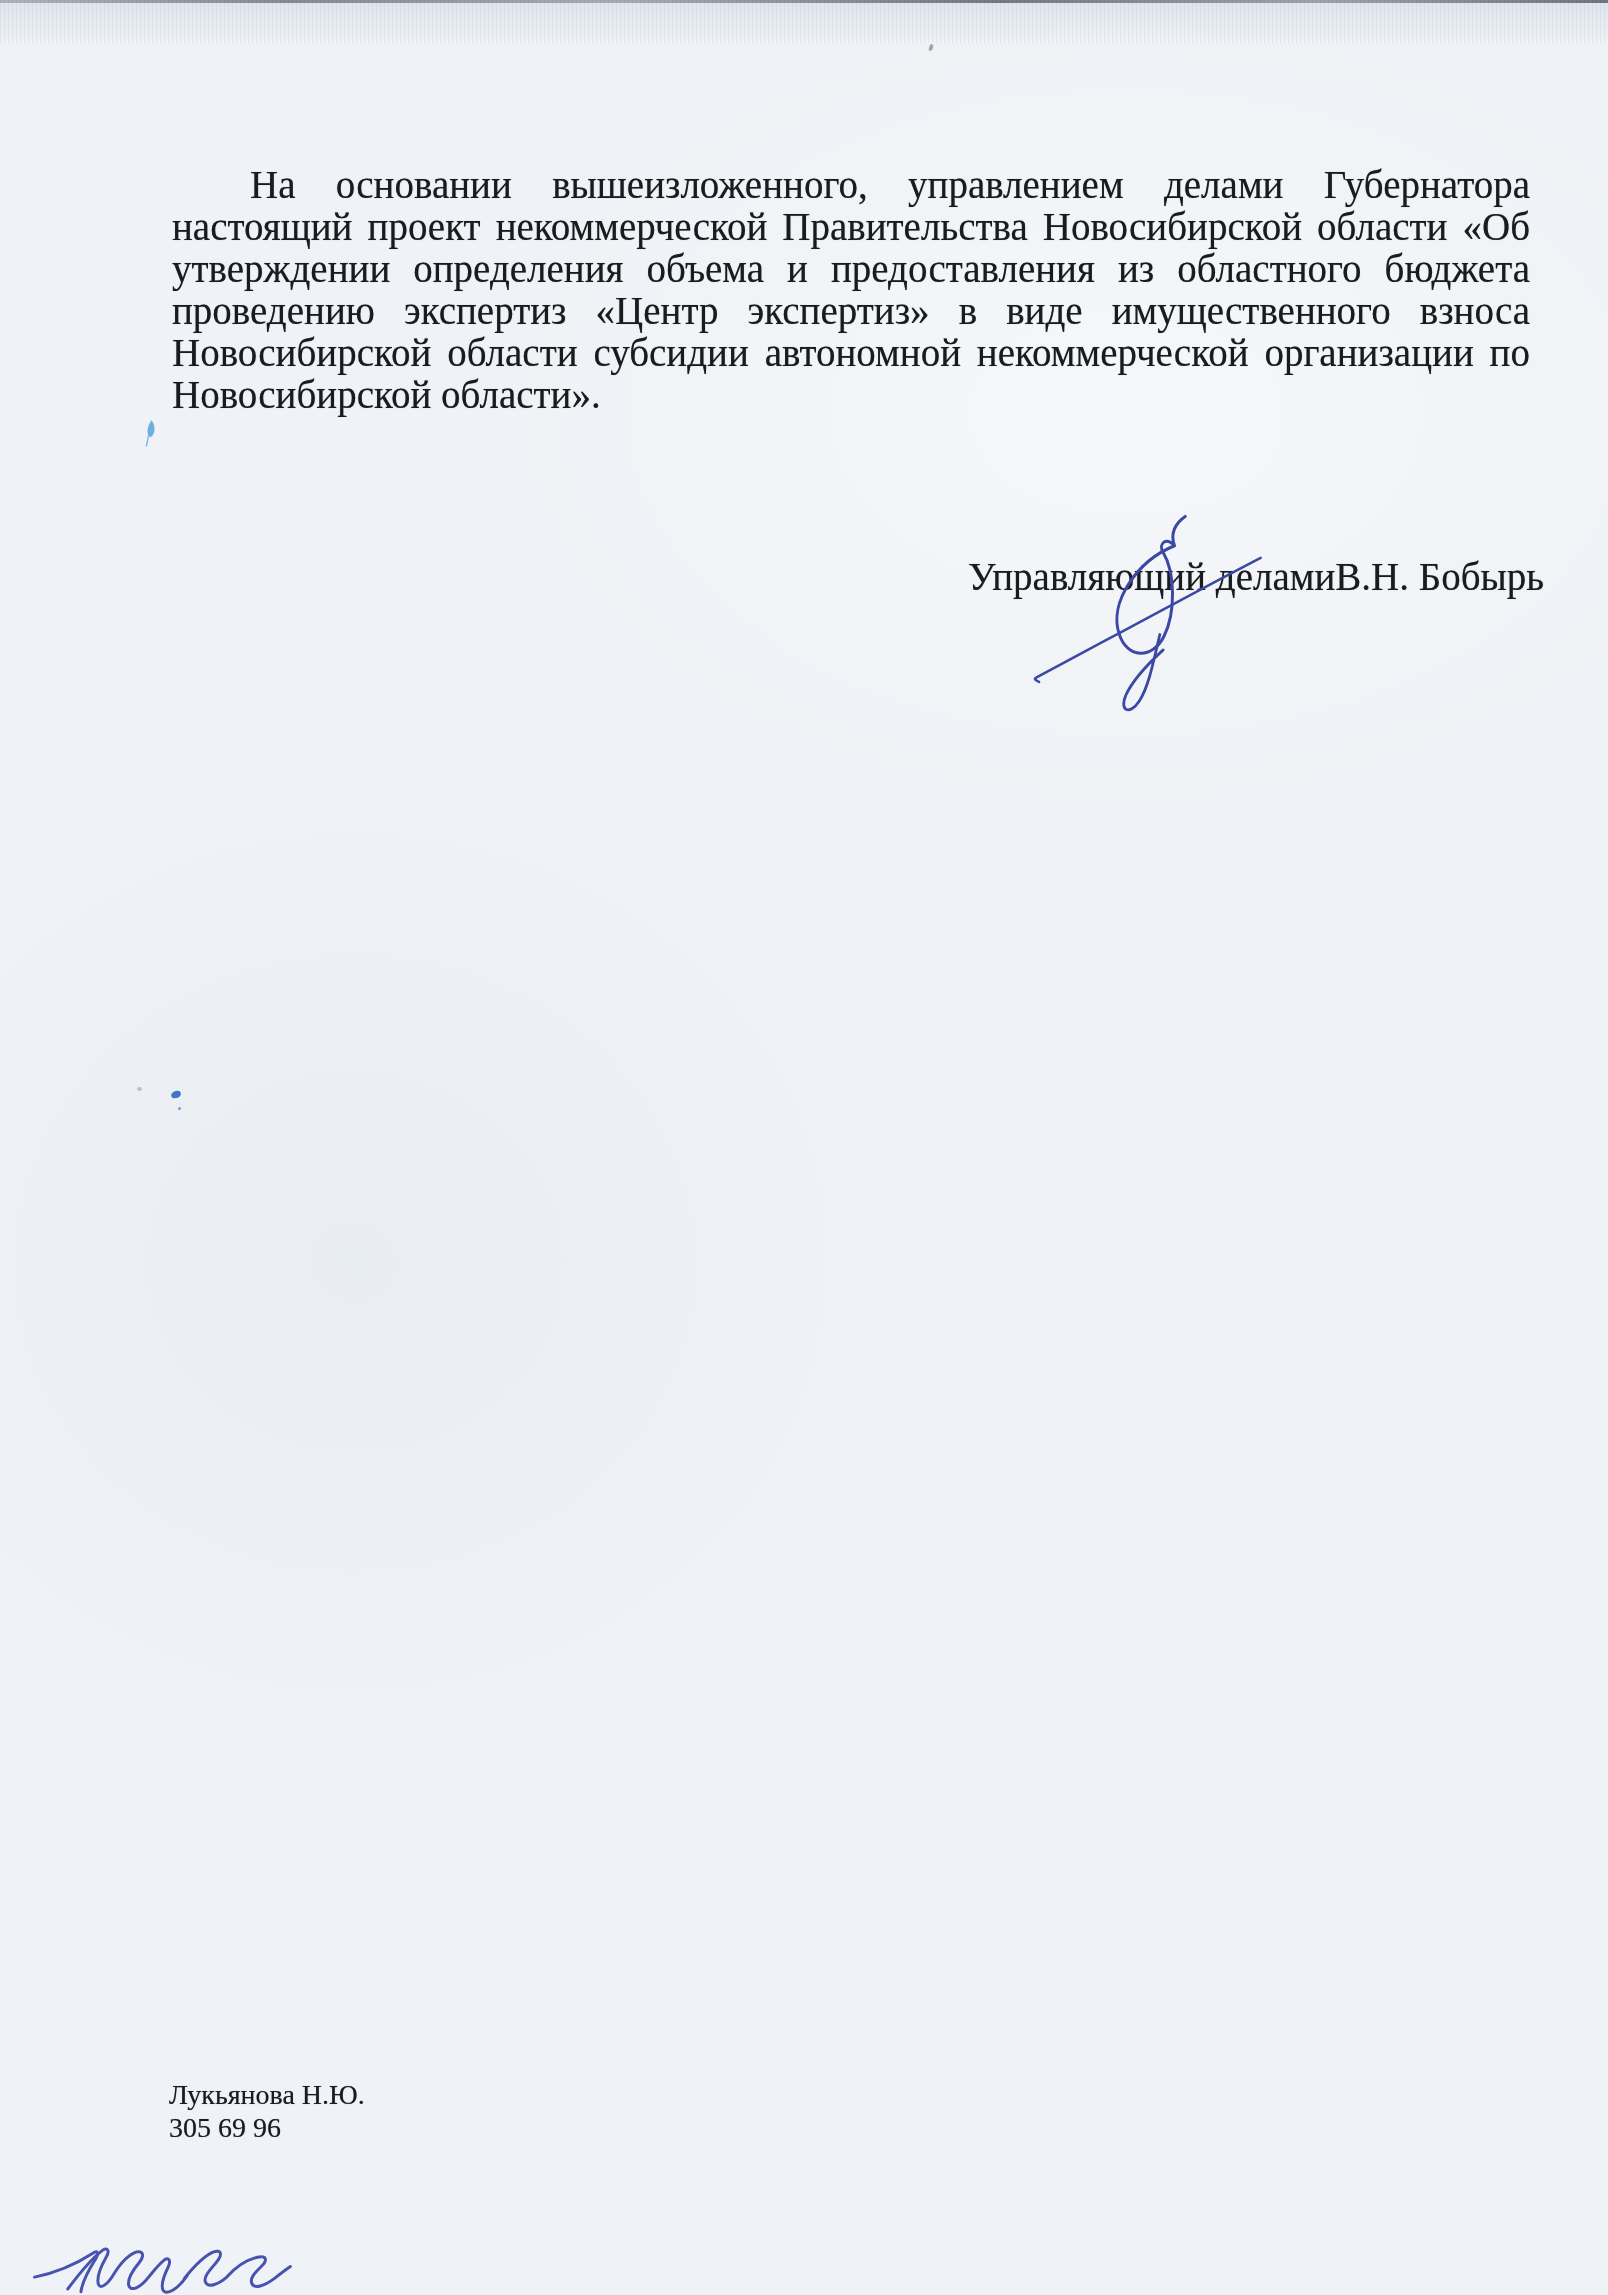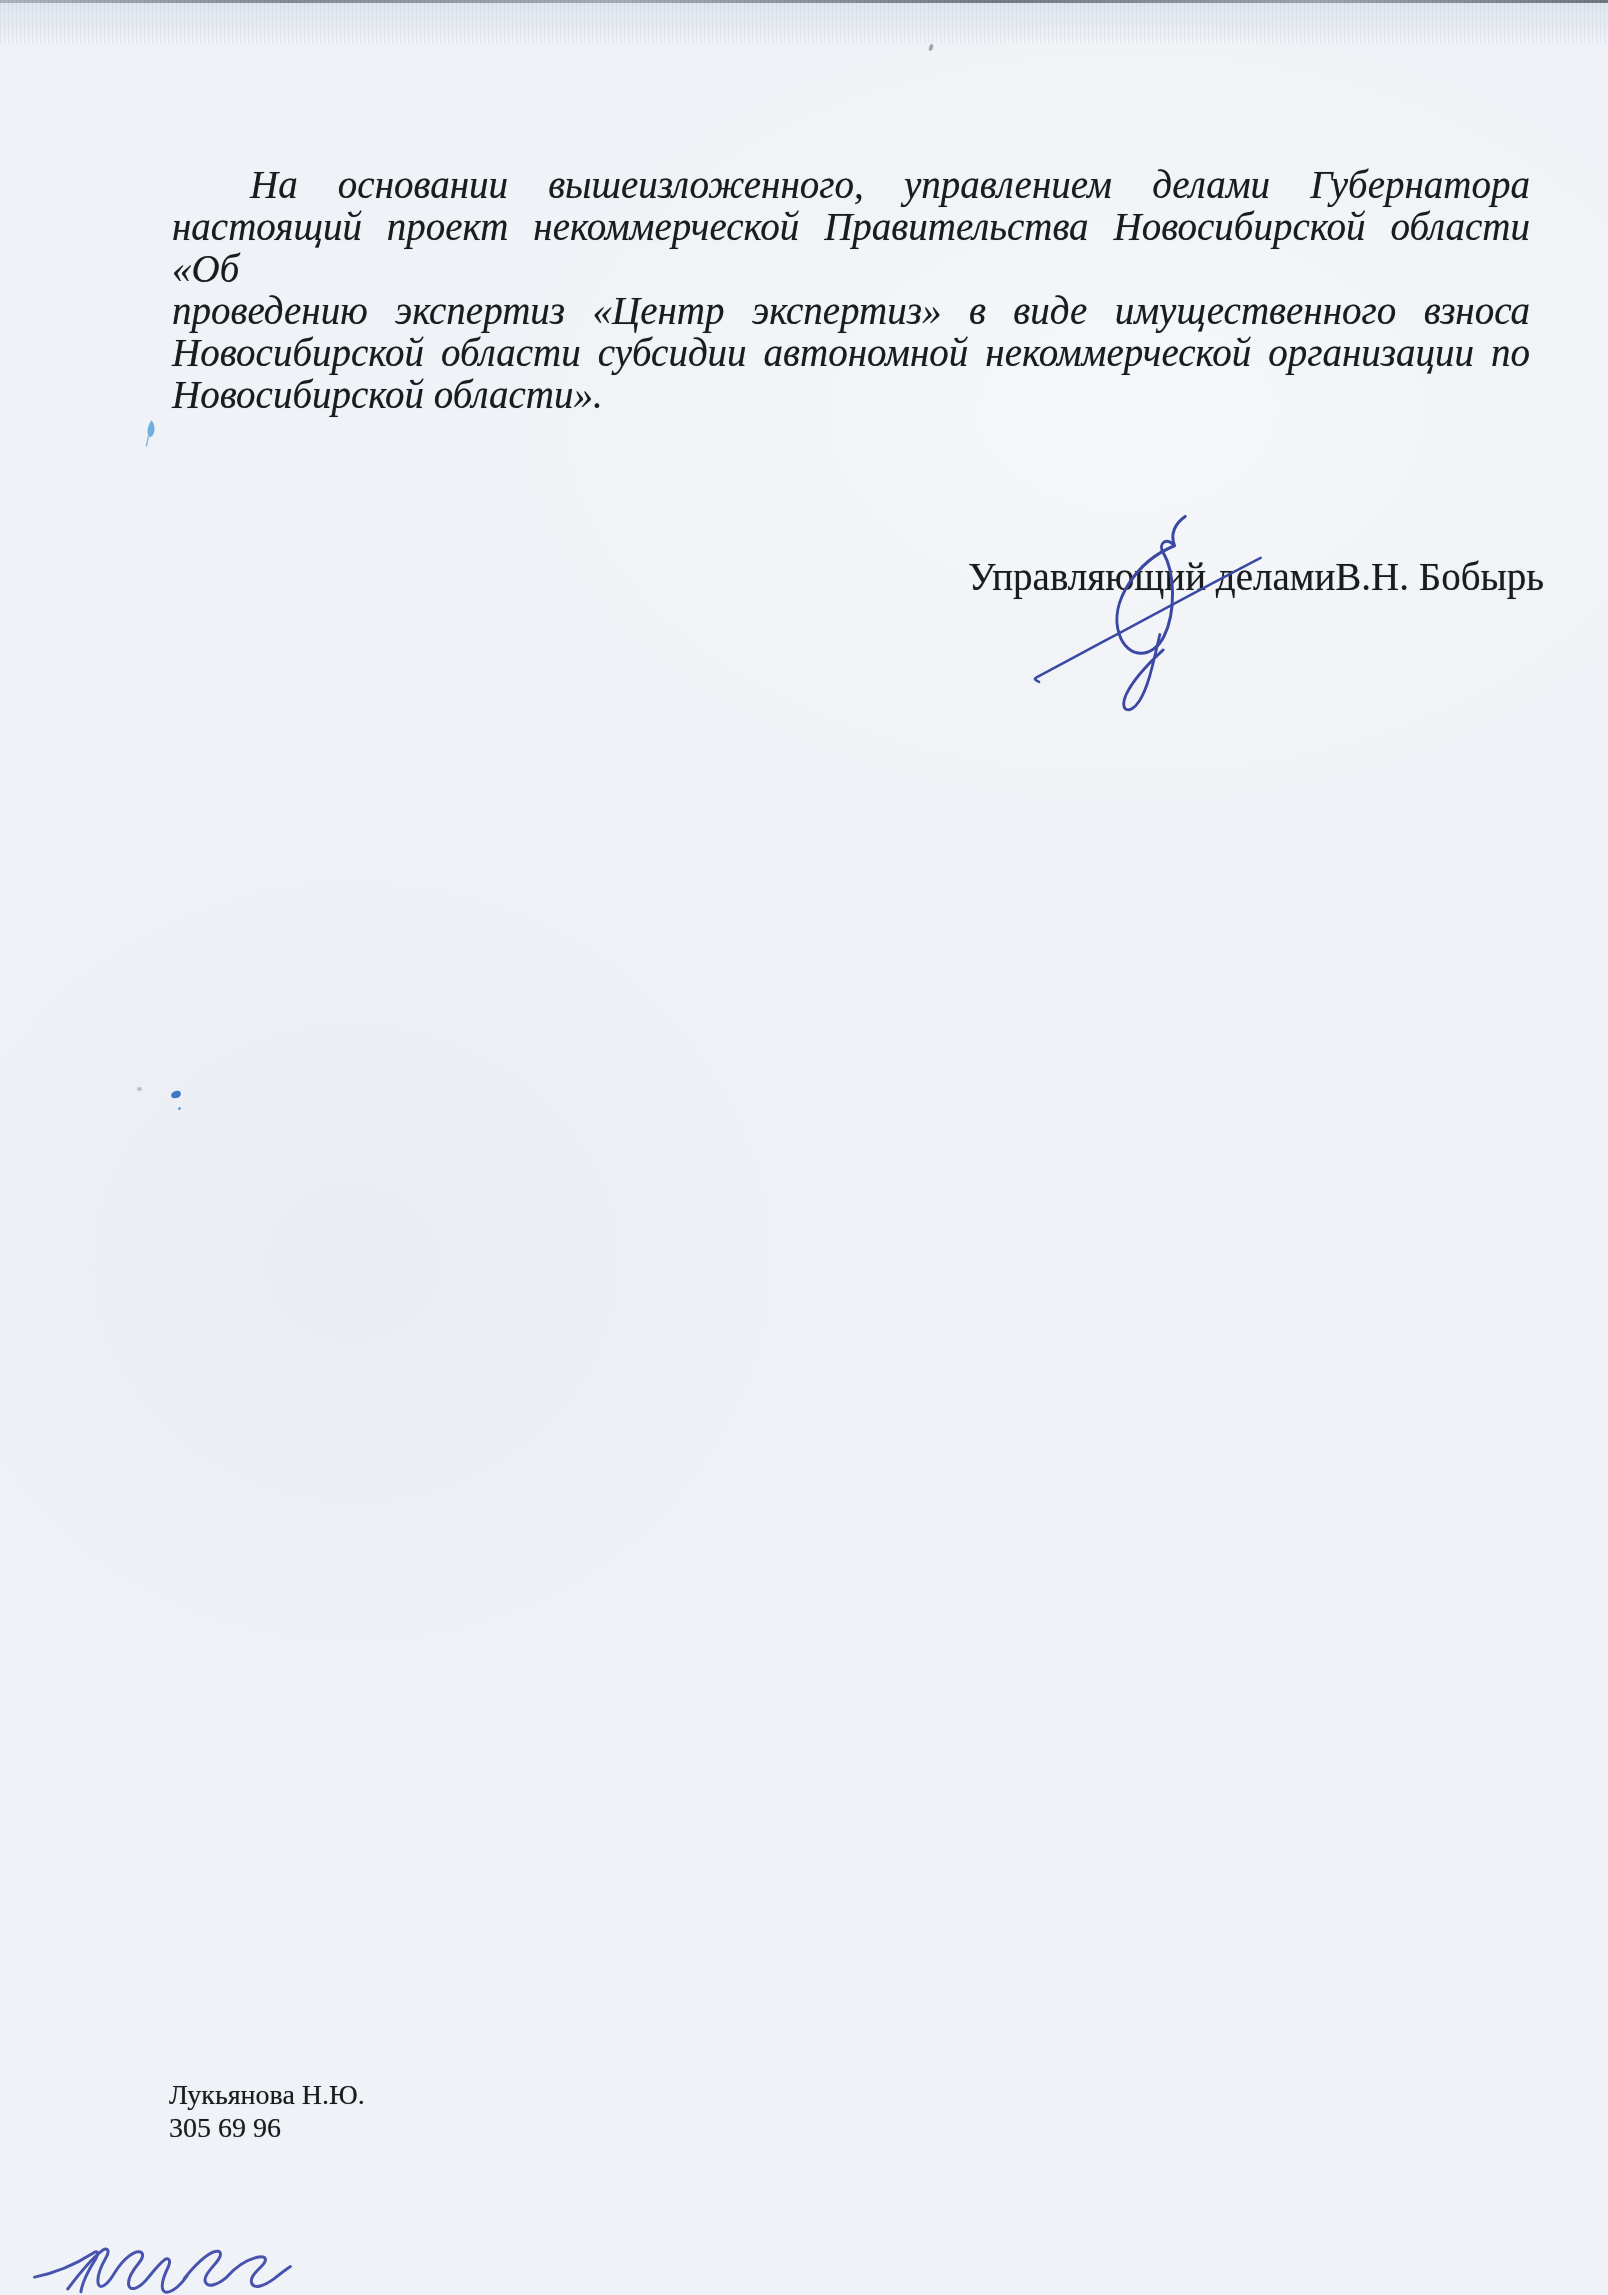--- a/index.html
+++ b/index.html
@@ -29,21 +29,21 @@
       rgba(58,64,76,0.30), rgba(58,64,76,0.55) 18%,
       rgba(58,64,76,0.35) 38%, rgba(58,64,76,0.65) 62%,
       rgba(58,64,76,0.40) 82%, rgba(58,64,76,0.68));
   }
   
   .paragraph {
     position: absolute; left: 172px; top: 164px; width: 1358px;
     font-size: 39px; line-height: 42px;
     text-shadow: 0 0 0.7px rgba(22,23,28,0.55);
   }
-  .pline { text-align: justify; text-align-last: justify; white-space: normal; font-style: italic; }
+  .pline { text-align: justify; text-align-last: justify; white-space: normal; }
   .pline.first { text-indent: 78px; }
   .pline.last { text-align: right; text-align-last: left; }
   
   .sig-row {
     position: absolute; left: 172px; top: 556px; width: 1372px;
     display: flex; justify-content: flex-end;
     font-size: 39px; line-height: 42px;
     text-shadow: 0 0 0.7px rgba(22,23,28,0.55);
   }
   
@@ -81,20 +81,21 @@
 <body>
 
 <div class="page">
 
   <div class="top-band"></div>
   <div class="scan-edge"></div>
 
   <div class="paragraph">
     <div class="pline first">На основании вышеизложенного, управлением делами Губернатора</div>
     <div class="pline">настоящий проект некоммерческой Правительства Новосибирской области «Об</div>
+    <div class="pline">утверждении определения объема и предоставления из областного бюджета</div>
     <div class="pline">проведению экспертиз «Центр экспертиз» в виде имущественного взноса</div>
     <div class="pline">Новосибирской области субсидии автономной некоммерческой организации по</div>
     <div class="pline last">Новосибирской области».</div>
   </div>
 
   <div class="sig-row">
     <div class="sig-label">Управляющий делами</div>
     <div class="sig-name">В.Н. Бобырь</div>
   </div>
 

